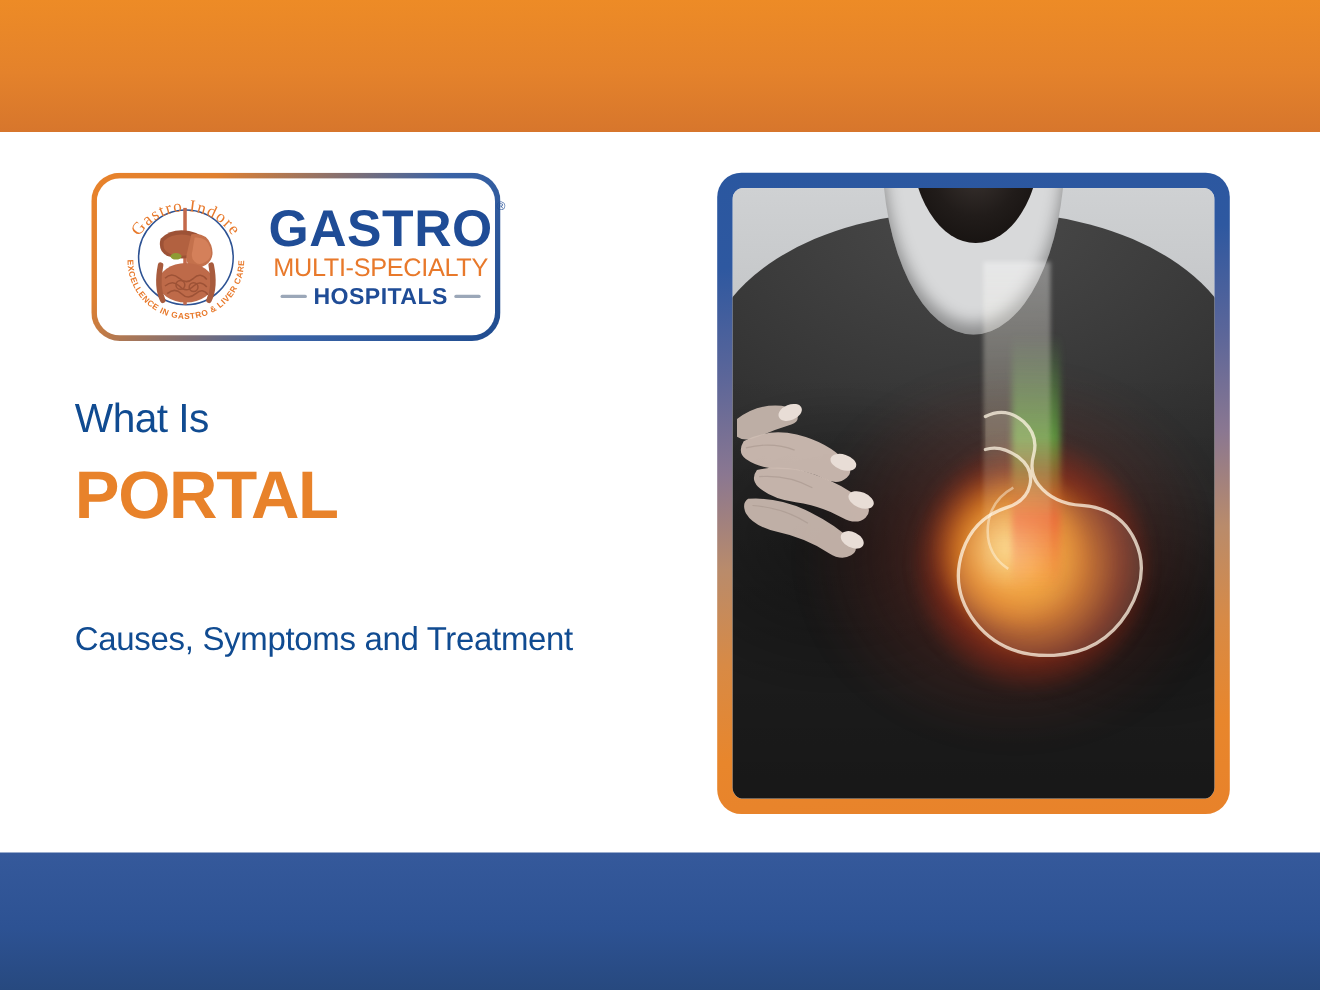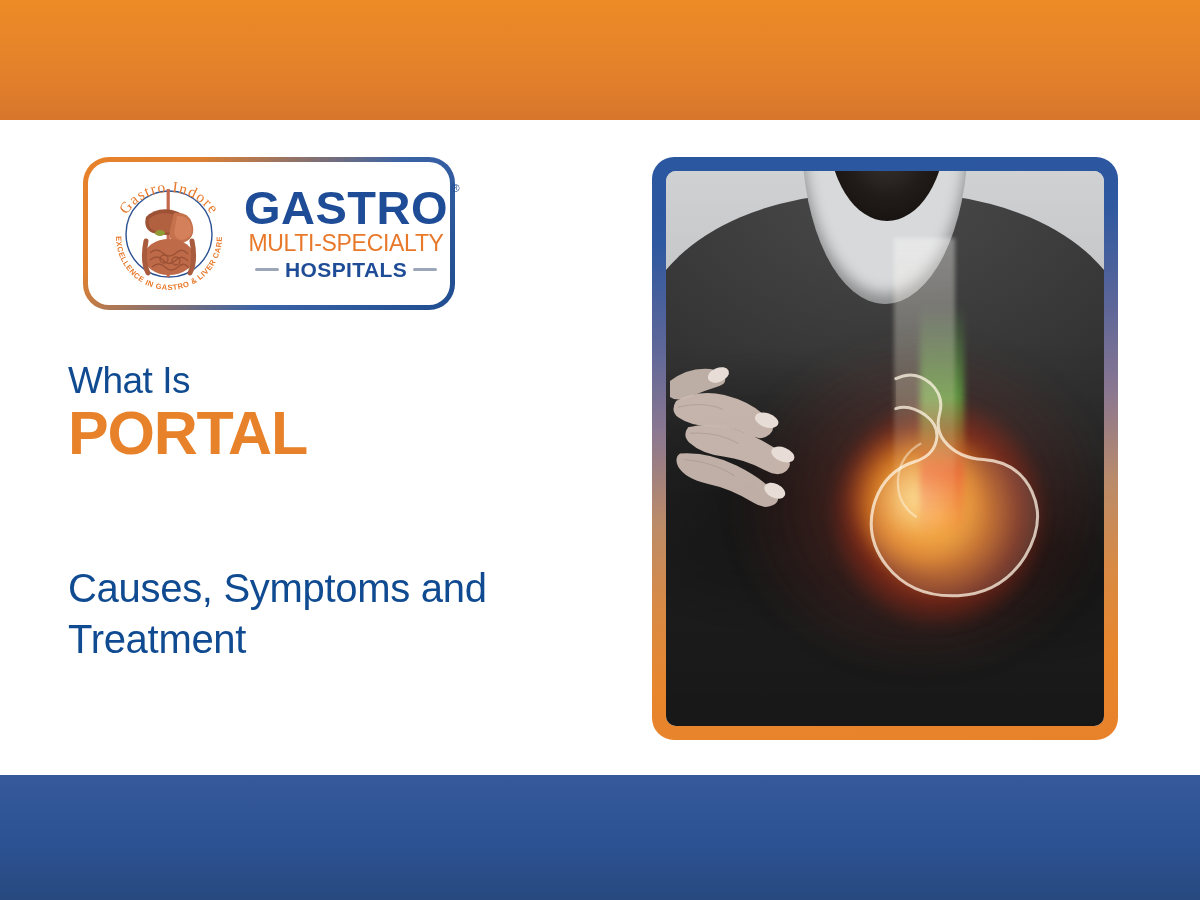--- a/index.html
+++ b/index.html
@@ -135,28 +135,28 @@
   }
   .title-line {
     font-family: "Liberation Sans", sans-serif;
     font-size: 61px;
     font-weight: bold;
     color: #E8822A;
     line-height: 1.06;
     letter-spacing: -1.2px;
     white-space: nowrap;
   }
-  .title-line.first { margin-top: 0; }
+  .title-line.first { margin-top: 17px; }
 
   .subhead {
     position: absolute;
     left: 68px; top: 563px;
     width: 520px;
     font-family: "Liberation Sans", sans-serif;
-    font-size: 40px;
+    font-size: 30px;
     font-weight: normal;
     color: #104B91;
     line-height: 1.28;
     letter-spacing: -0.3px;
   }
 
   
   .photo-frame {
     position: absolute;
     left: 652px; top: 157px;

